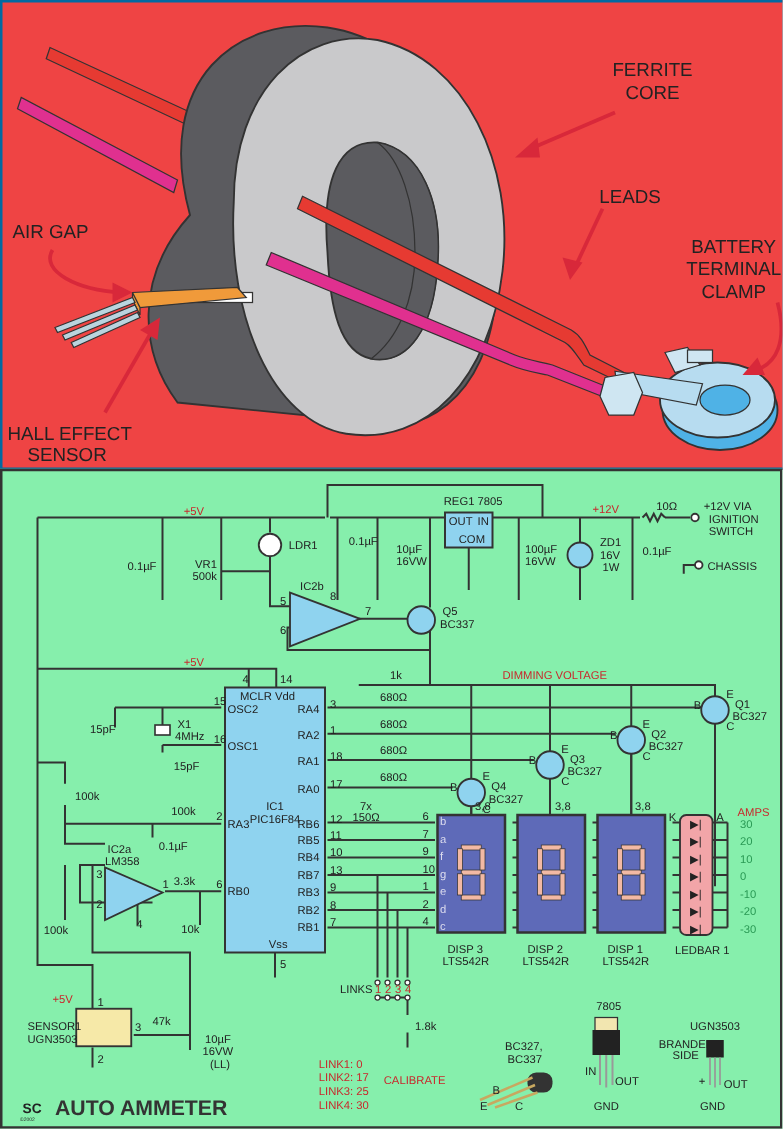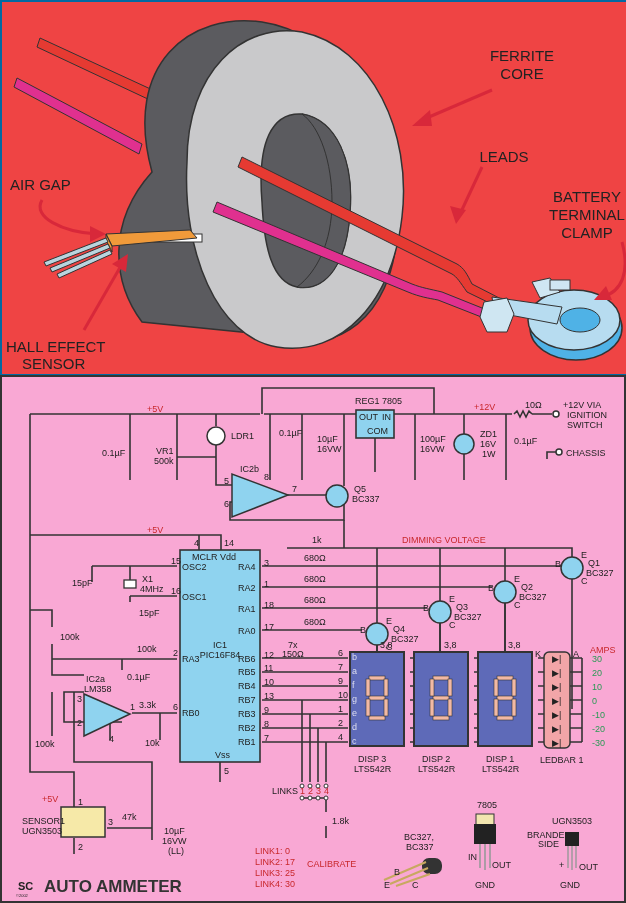--- a/index.html
+++ b/index.html
@@ -1,18 +1,18 @@
 <!DOCTYPE html>
 <html><head>
 <meta charset="utf-8">
 <style>
   html,body{margin:0;padding:0;background:#fff;}
   body{width:626px;height:903px;position:relative;overflow:hidden;font-family:"Liberation Sans",sans-serif;}
   #panel-top{position:absolute;left:0;top:0;width:624px;height:372px;border:2px solid #0369a1;background:#ef4444;}
-  #panel-bottom{position:absolute;left:0;top:375px;width:622px;height:524px;border:2px solid #333;background:#f9a8d4;}
+  #panel-bottom{position:absolute;left:0;top:375px;width:622px;height:524px;border:2px solid #333;background:#86efac;}
   svg text{font-family:"Liberation Sans",sans-serif;}
   .lbl{font-size:9px;fill:#222;}
   .red{fill:#c8282c;}
   .green{fill:#2a9a55;}
   .big{font-size:15px;fill:#222;}
   .w{stroke:#333;stroke-width:1.6;fill:none;}
   .chip{fill:#8fd3ef;stroke:#333;stroke-width:1.6;}
   .disp{fill:#5e6ab8;stroke:#333;stroke-width:2;}
   .seg{fill:#f2b9a4;stroke:#333;stroke-width:0.6;}
 </style>

